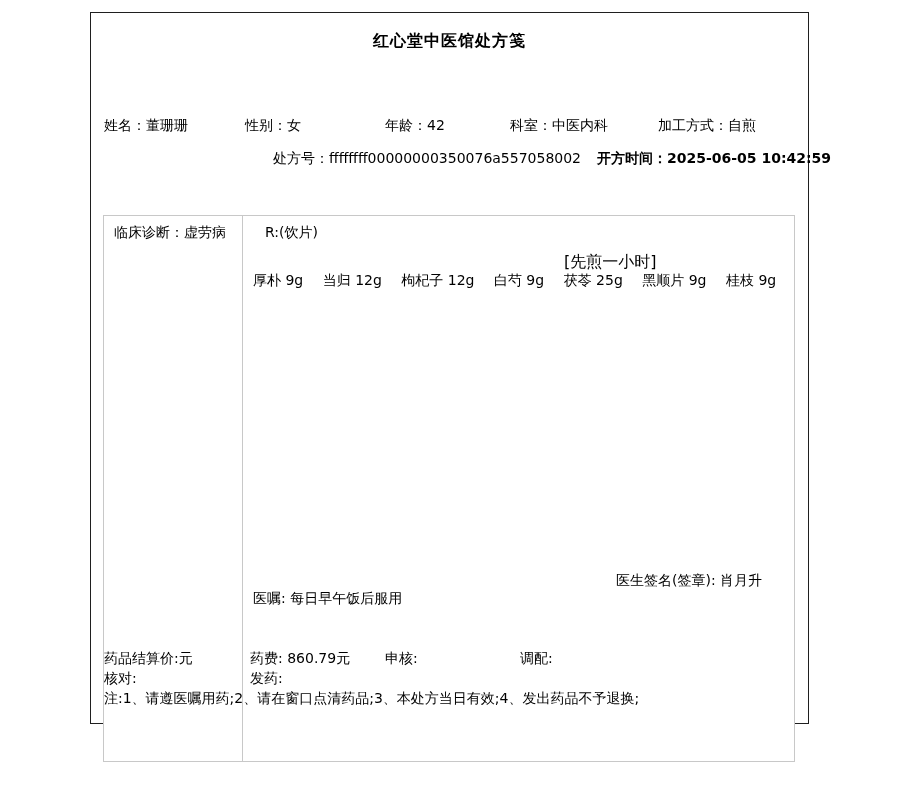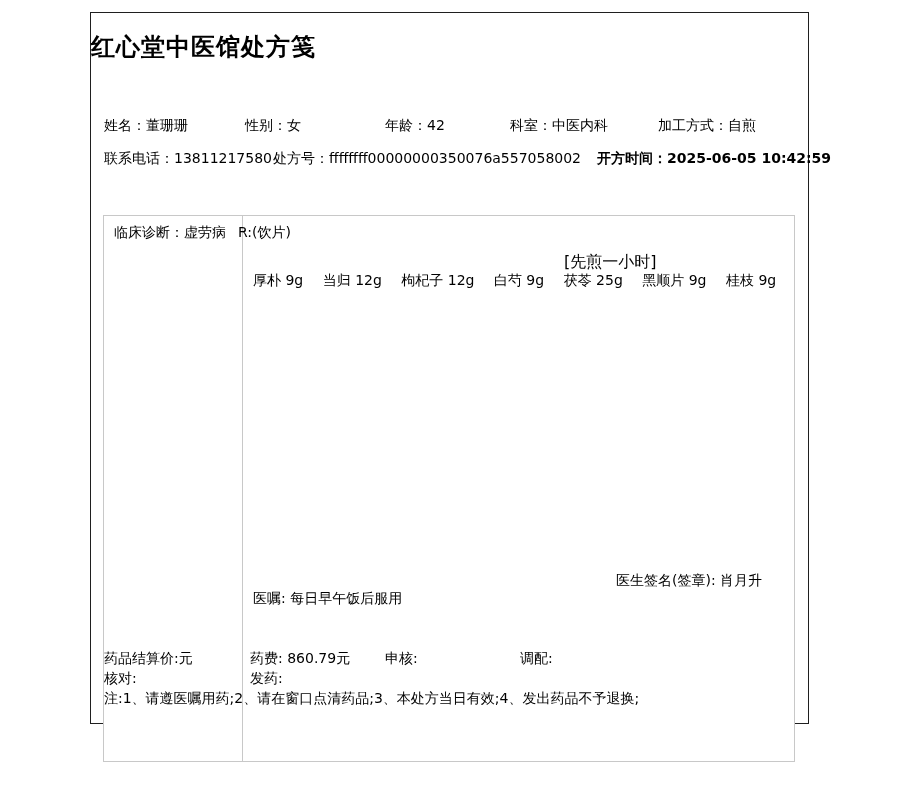--- a/index.html
+++ b/index.html
@@ -21,21 +21,22 @@
     width: 719px;
     height: 712px;
     border: 1px solid #1f1f1f;
     background: #ffffff;
   }
   .abs { position: absolute; white-space: nowrap; }
   .title {
     position: absolute;
     left: 0; top: 18px;
     width: 100%;
-    font-size: 24px;
+    text-align: center;
+    font-size: 16px;
     font-weight: bold;
     letter-spacing: 1px;
   }
   .rx-box {
     position: absolute;
     left: 12px; top: 202px;
     width: 692px; height: 547px;
     border: 1px solid #c8c8c8;
     background: #ffffff;
   }
@@ -66,38 +67,35 @@
     <div class="abs field" style="left:294px; top:104px;">
       <span class="label">年龄：</span><span class="value">42</span>
     </div>
     <div class="abs field" style="left:419px; top:104px;">
       <span class="label">科室：</span><span class="value">中医内科</span>
     </div>
     <div class="abs field" style="left:567px; top:104px;">
       <span class="label">加工方式：</span><span class="value">自煎</span>
     </div>
 
-    <div class="abs field" style="left:13px; top:137px;">
-      <span class="label">联系电话：</span><span class="value">13811217580</span>
-    </div>
     <div class="abs field" style="left:182px; top:137px;">
       <span class="label">处方号：</span><span class="value">ffffffff00000000350076a557058002</span>
     </div>
     <div class="abs field" style="left:506px; top:137px;font-weight:bold;">
       <span class="label">开方时间：</span><span class="value">2025-06-05 10:42:59</span>
     </div>
 
     <div class="rx-box">
       <div class="rx-divider"></div>
 
       <div class="abs field" style="left:10px; top:8px;">
         <span class="label">临床诊断：</span><span class="value">虚劳病</span>
       </div>
 
-      <div class="abs" style="left:134px; top:8px;">R:(饮片)</div>
+      <div class="abs" style="left:161px; top:8px;">R:(饮片)</div>
 
       <div class="abs decoct-note" style="left:460px; top:36px;">[先煎一小时]</div>
 
       <div class="abs herb-line" style="left:149px; top:56px;">
         <span class="herb-item">厚朴 9g</span>
         <span class="herb-item">当归 12g</span>
         <span class="herb-item">枸杞子 12g</span>
         <span class="herb-item">白芍 9g</span>
         <span class="herb-item">茯苓 25g</span>
         <span class="herb-item">黑顺片 9g</span>

